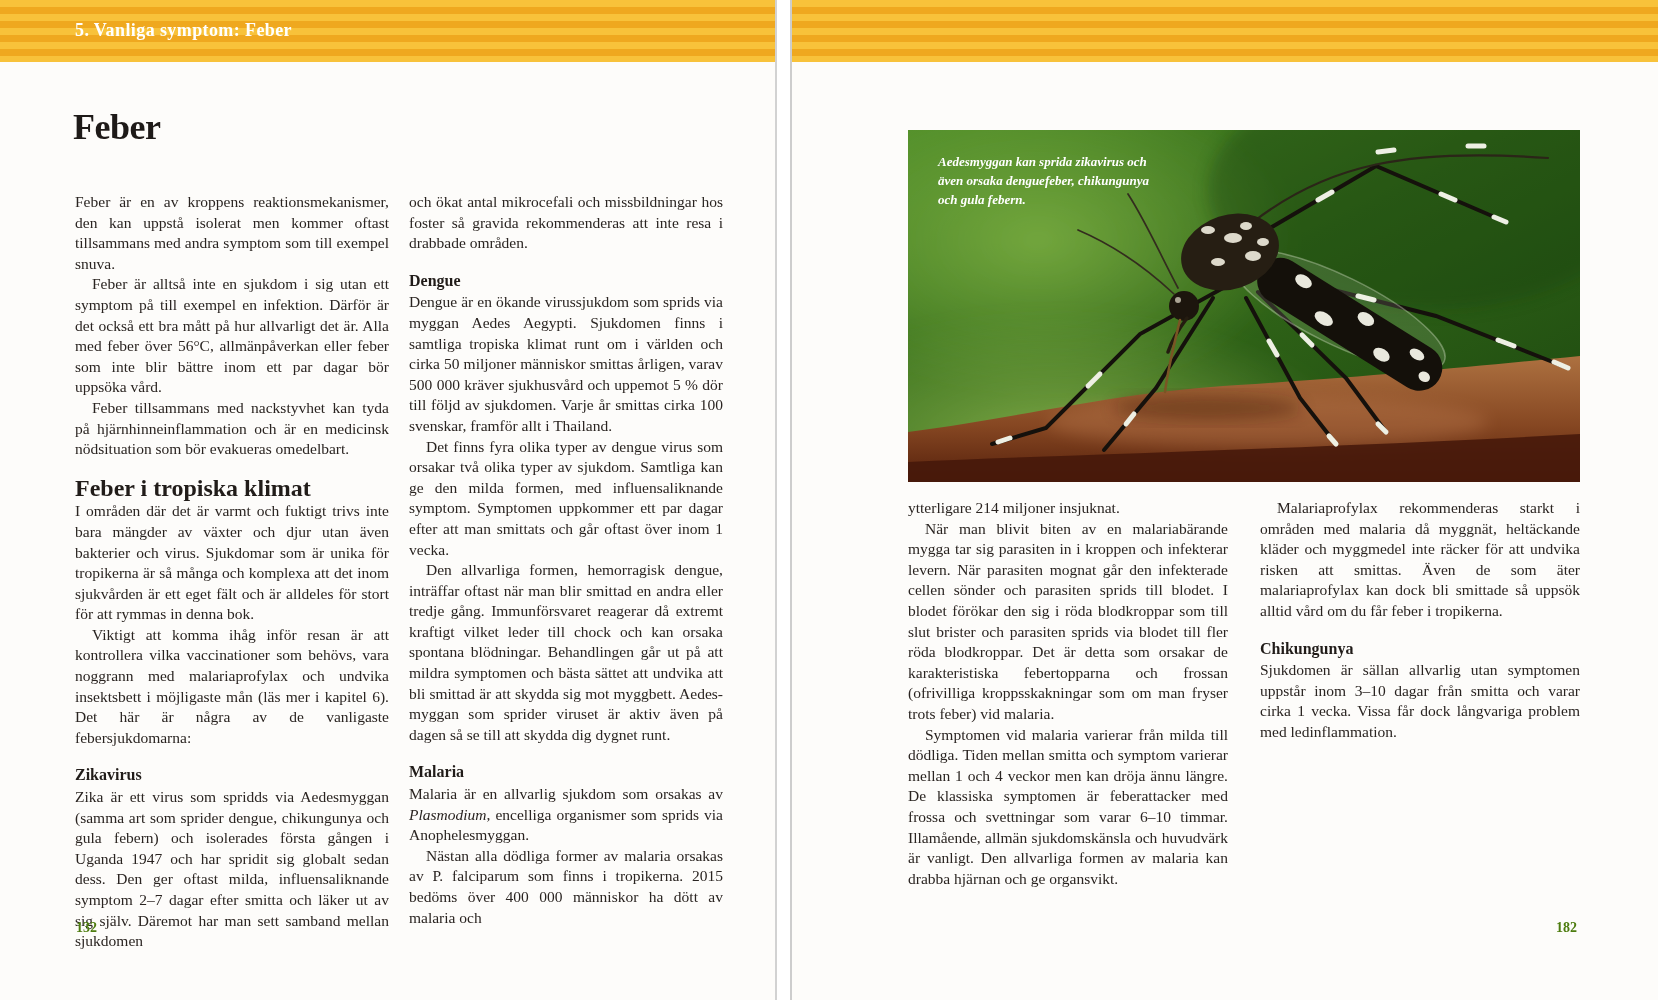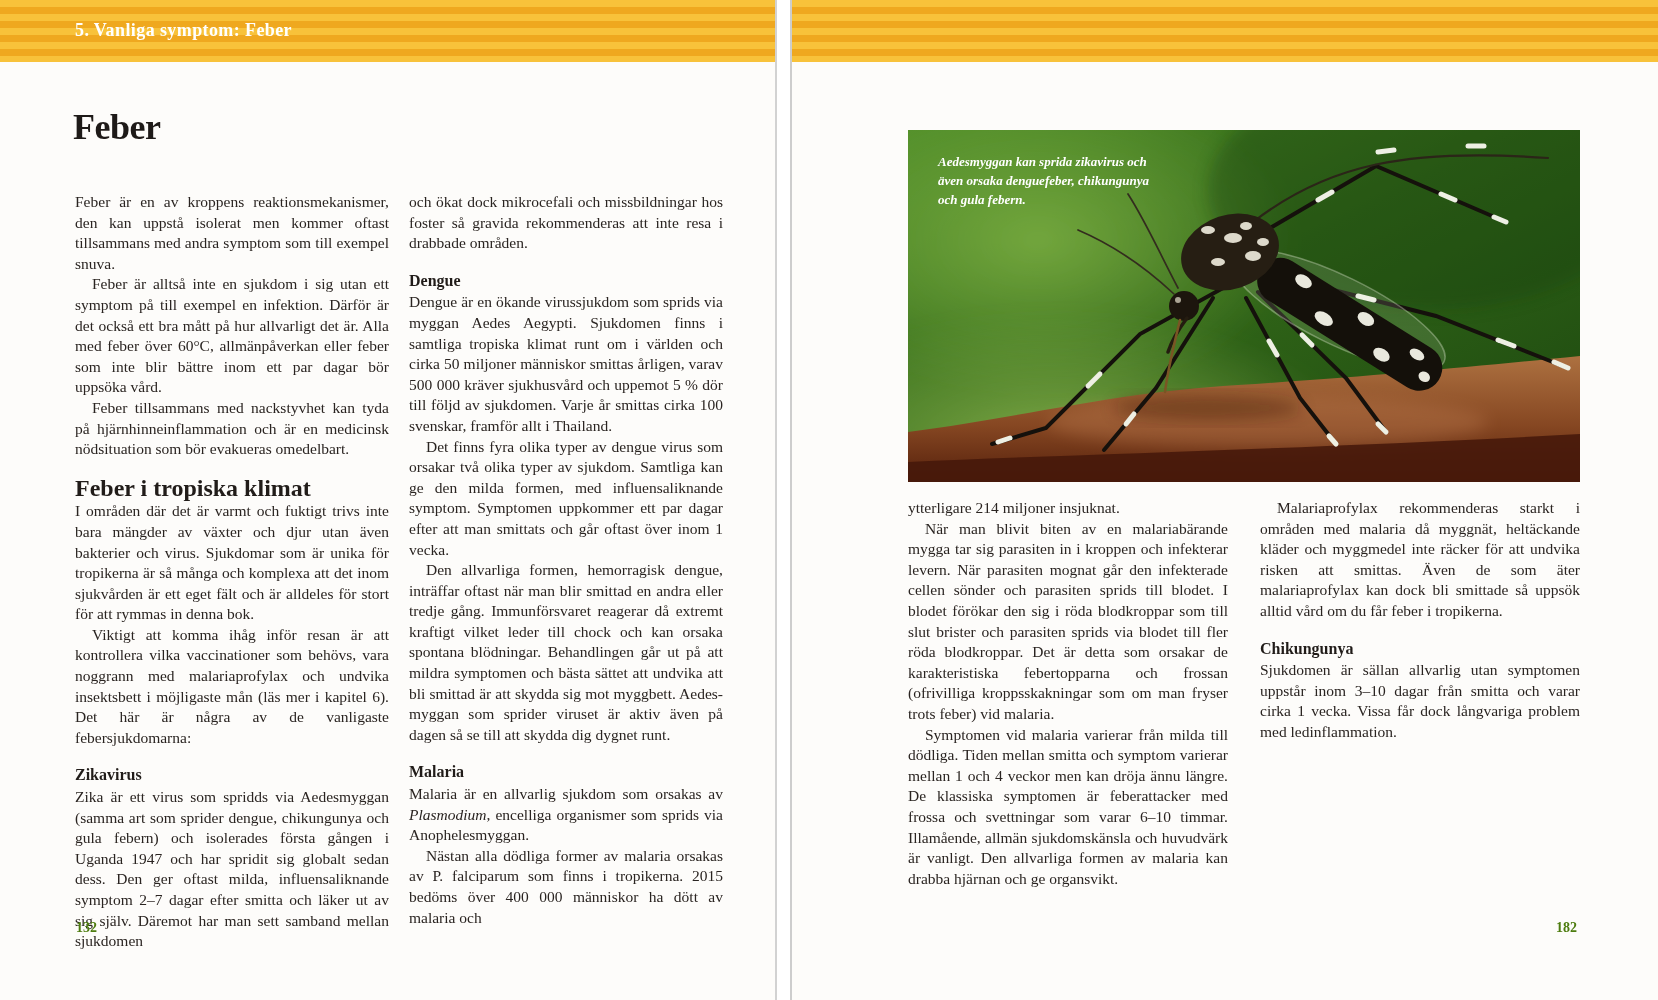--- a/index.html
+++ b/index.html
@@ -85,31 +85,31 @@
     <div class="chapter-title">5. Vanliga symptom: Feber</div>
   </div>
 
   <div class="gutter"></div>
 
   <section class="page">
     <h1 class="page-title">Feber</h1>
 
     <div class="col" id="l-col1">
       <p class="p">Feber är en av kroppens reaktionsmekanismer, den kan uppstå isolerat men kommer oftast tillsammans med andra symptom som till exempel snuva.</p>
-      <p class="p ind">Feber är alltså inte en sjukdom i sig utan ett symptom på till exempel en infektion. Därför är det också ett bra mått på hur allvarligt det är. Alla med feber över 60°C, allmänpåverkan eller feber som inte blir bättre inom ett par dagar bör uppsöka vård.</p>
+      <p class="p ind">Feber är alltså inte en sjukdom i sig utan ett symptom på till exempel en infektion. Därför är det också ett bra mått på hur allvarligt det är. Alla med feber över 56°C, allmänpåverkan eller feber som inte blir bättre inom ett par dagar bör uppsöka vård.</p>
       <p class="p ind">Feber tillsammans med nackstyvhet kan tyda på hjärnhinneinflammation och är en medicinsk nödsituation som bör evakueras omedelbart.</p>
       <h2 class="h2">Feber i tropiska klimat</h2>
       <p class="p">I områden där det är varmt och fuktigt trivs inte bara mängder av växter och djur utan även bakterier och virus. Sjukdomar som är unika för tropikerna är så många och komplexa att det inom sjukvården är ett eget fält och är alldeles för stort för att rymmas in denna bok.</p>
       <p class="p ind">Viktigt att komma ihåg inför resan är att kontrollera vilka vaccinationer som behövs, vara noggrann med malariaprofylax och undvika insektsbett i möjligaste mån (läs mer i kapitel 6). Det här är några av de vanligaste febersjukdomarna:</p>
       <h3 class="h3">Zikavirus</h3>
       <p class="p">Zika är ett virus som spridds via Aedesmyggan (samma art som sprider dengue, chikungunya och gula febern) och isolerades första gången i Uganda 1947 och har spridit sig globalt sedan dess. Den ger oftast milda, influensaliknande symptom 2–7 dagar efter smitta och läker ut av sig själv. Däremot har man sett samband mellan sjukdomen</p>
     </div>
 
     <div class="col" id="l-col2">
-      <p class="p">och ökat dock mikrocefali och missbildningar hos foster så gravida rekommenderas att inte resa i drabbade områden.</p>
+      <p class="p">och ökat antal mikrocefali och missbildningar hos foster så gravida rekommenderas att inte resa i drabbade områden.</p>
       <h3 class="h3">Dengue</h3>
       <p class="p">Dengue är en ökande virussjukdom som sprids via myggan Aedes Aegypti. Sjukdomen finns i samtliga tropiska klimat runt om i världen och cirka 50 miljoner människor smittas årligen, varav 500 000 kräver sjukhusvård och uppemot 5 % dör till följd av sjukdomen. Varje år smittas cirka 100 svenskar, framför allt i Thailand.</p>
       <p class="p ind">Det finns fyra olika typer av dengue virus som orsakar två olika typer av sjukdom. Samtliga kan ge den milda formen, med influensaliknande symptom. Symptomen uppkommer ett par dagar efter att man smittats och går oftast över inom 1 vecka.</p>
       <p class="p ind">Den allvarliga formen, hemorragisk dengue, inträffar oftast när man blir smittad en andra eller tredje gång. Immunförsvaret reagerar då extremt kraftigt vilket leder till chock och kan orsaka spontana blödningar. Behandlingen går ut på att mildra symptomen och bästa sättet att undvika att bli smittad är att skydda sig mot myggbett. Aedes-myggan som sprider viruset är aktiv även på dagen så se till att skydda dig dygnet runt.</p>
       <h3 class="h3">Malaria</h3>
       <p class="p"><span>Malaria är en allvarlig sjukdom som orsakas av </span><i>Plasmodium</i><span>, encelliga organismer som sprids via Anophelesmyggan.</span></p>
       <p class="p ind">Nästan alla dödliga former av malaria orsakas av P. falciparum som finns i tropikerna. 2015 bedöms över 400 000 människor ha dött av malaria och</p>
     </div>
 
     <div class="pageno left">132</div>

